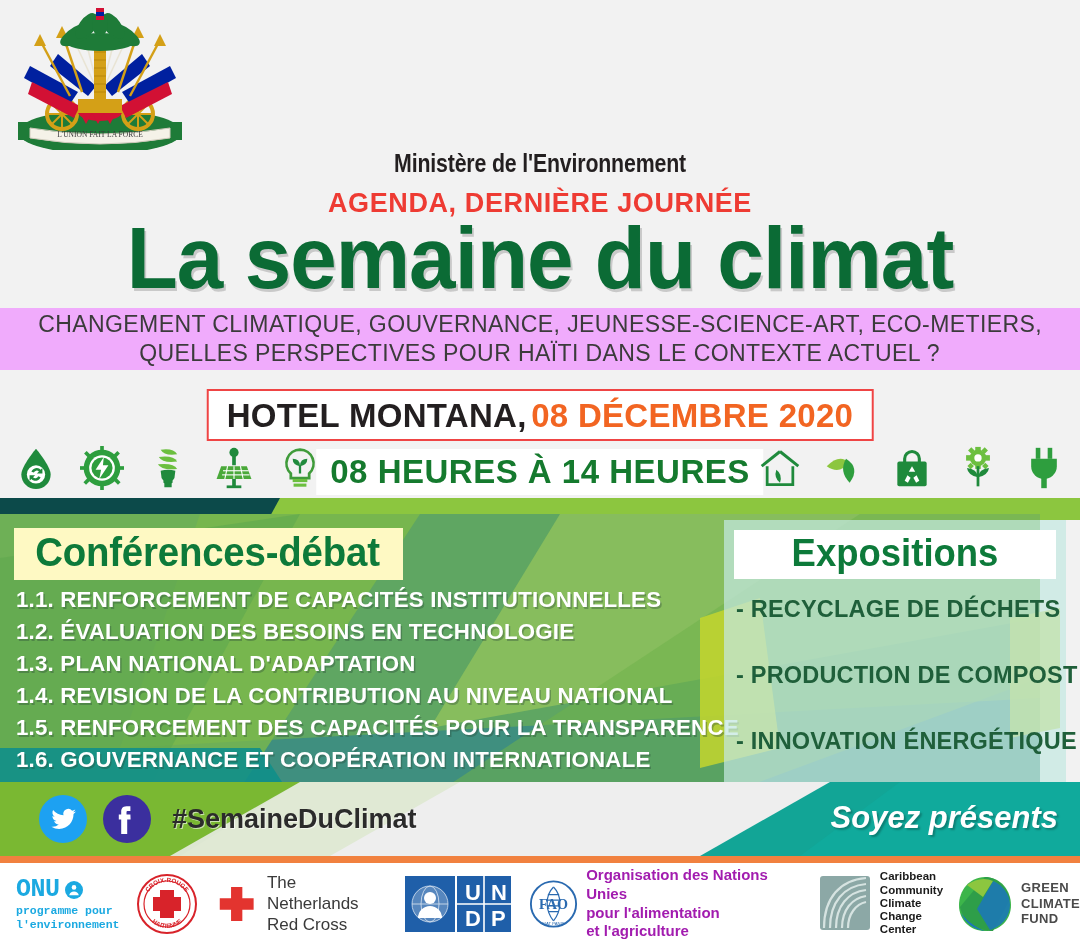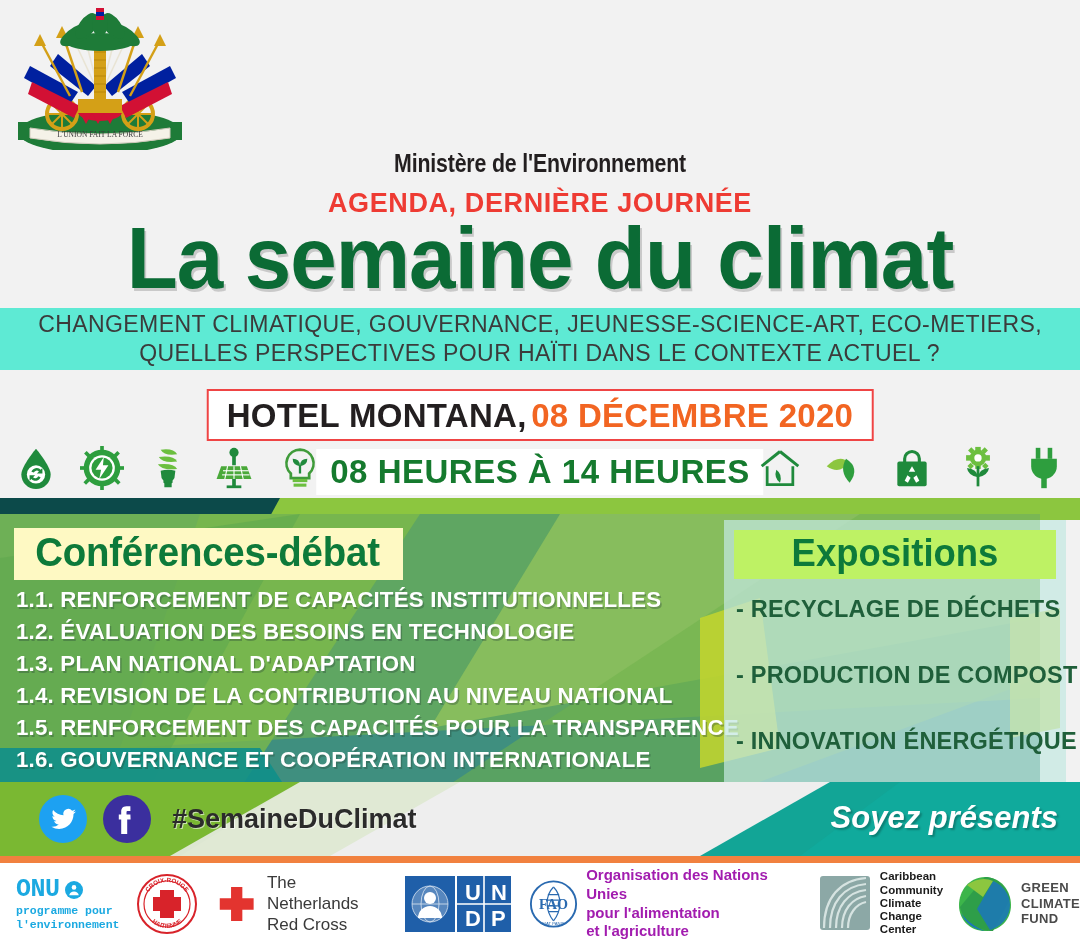--- a/index.html
+++ b/index.html
@@ -49,21 +49,21 @@
     line-height: 1.0;
     color: #0b6b35;
     letter-spacing: -1px;
     text-shadow: 2px 3px 0 rgba(150,150,150,0.45);
     transform: scaleX(0.95);
   }
 
   
   .subband {
     position: absolute; top: 308px; left: 0; width: 1080px; height: 62px;
-    background: #5eead4;
+    background: #f0abfc;
     display: flex; flex-direction: column;
     align-items: center; justify-content: center;
   }
   .subband .ln {
     font-size: 23.5px;
     color: #3b3b3b;
     letter-spacing: 0.4px;
     line-height: 1.25;
     white-space: nowrap;
     transform: scaleX(0.98);
@@ -136,21 +136,21 @@
     transform: scaleX(0.99);
     transform-origin: left center;
   }
 
   .expo {
     position: absolute; top: 22px; left: 724px; width: 342px; height: 284px;
     background: rgba(196,232,224,0.72);
   }
   .expobox {
     position: absolute; top: 10px; left: 10px; right: 10px;
-    background: #bef264; text-align: center; padding: 2px 0 4px 0;
+    background: #ffffff; text-align: center; padding: 2px 0 4px 0;
   }
   .expobox .t {
     font-family: "Liberation Sans Narrow", "Liberation Sans", sans-serif;
     font-weight: bold; font-size: 38px; color: #0d7a3a;
     transform: scaleX(0.96); display:block;
   }
   .expolist { position: absolute; top: 76px; left: 12px; right: 8px; }
   .expolist li {
     list-style: none;
     color: #1f5f3a;

